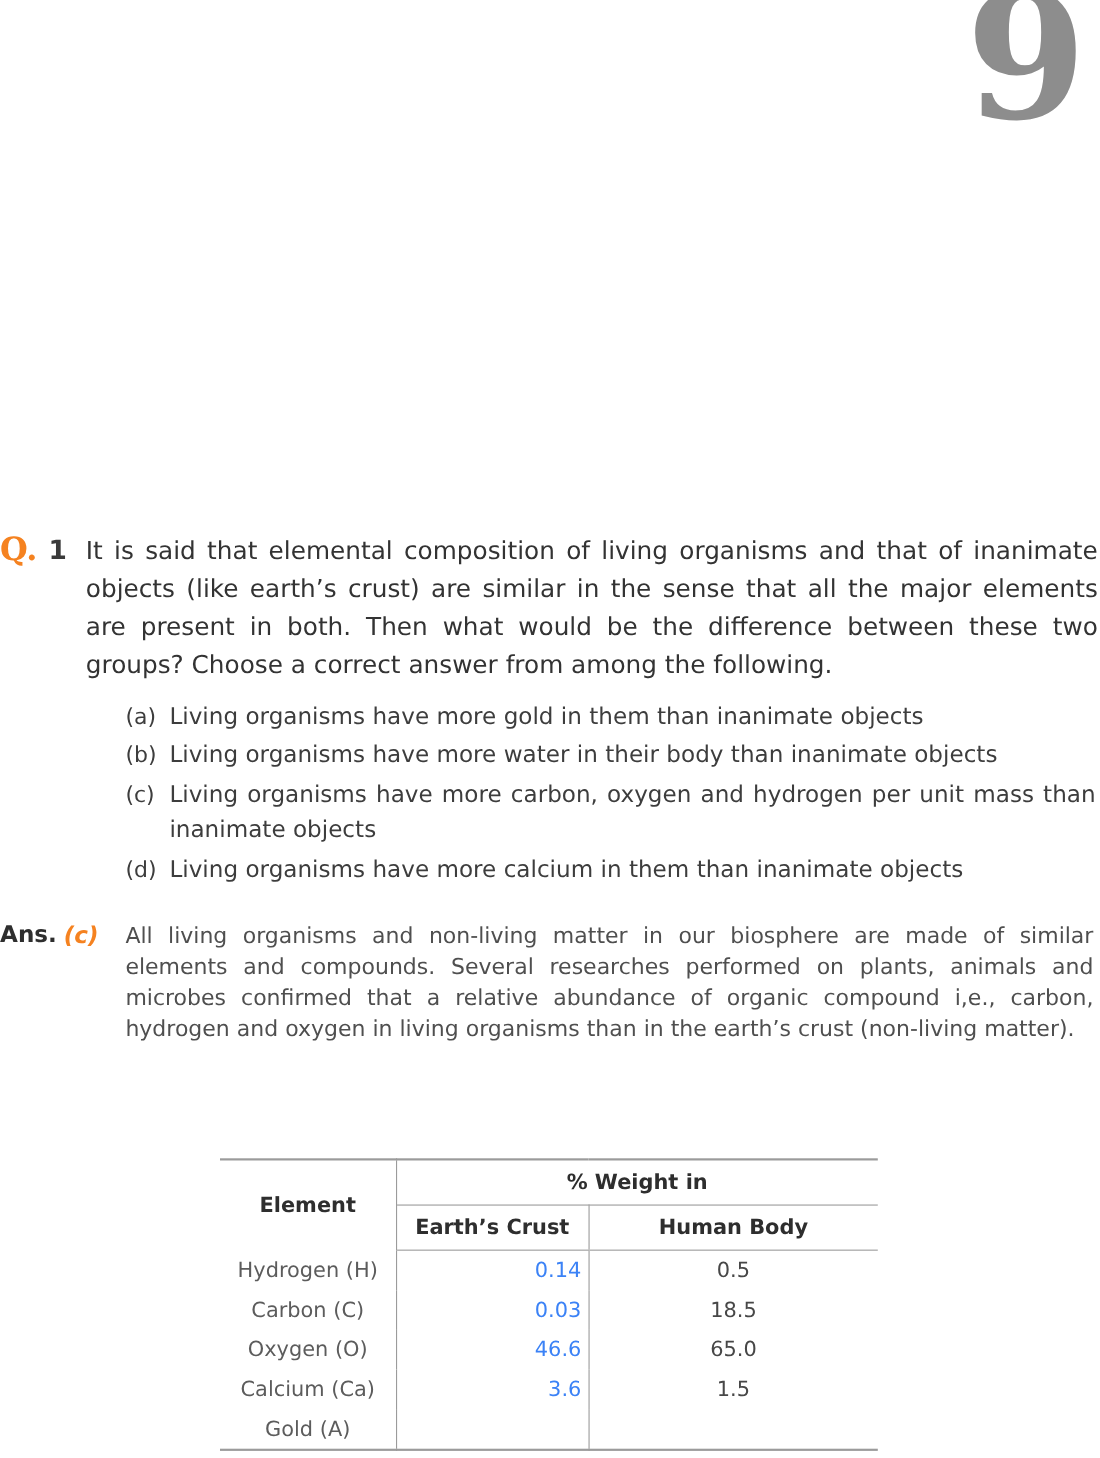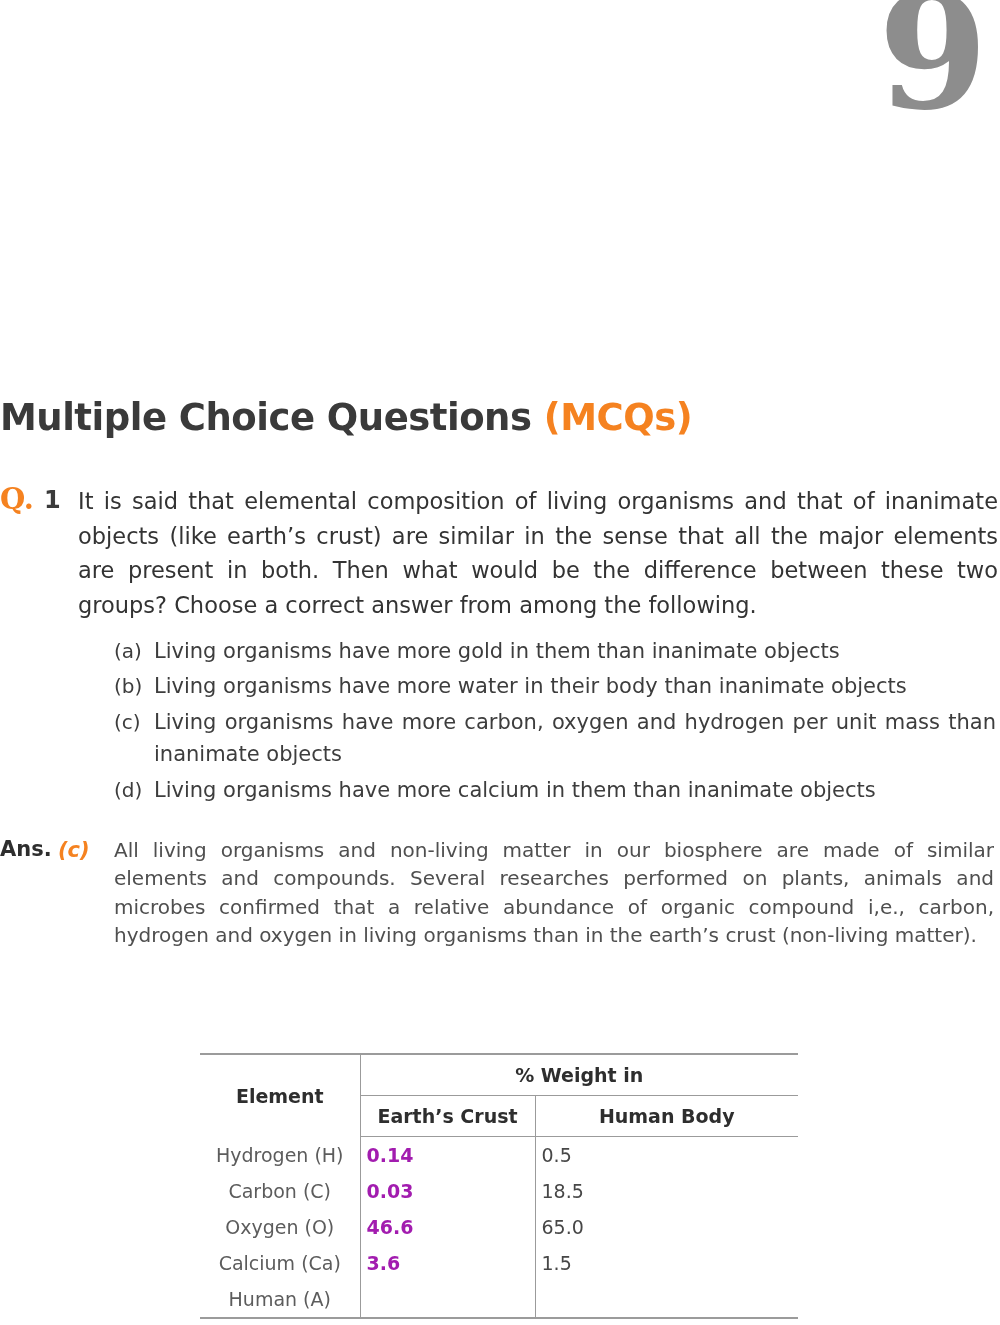--- a/index.html
+++ b/index.html
@@ -166,35 +166,31 @@
   table.elements-table td {
     padding: 7px 6px;
     vertical-align: middle;
   }
   td.td-element {
     text-align: center;
     padding-left: 14px;
     border-right: 1.5px solid #9b9b9b;
     color: #5c5c5c;
   }
-  td.td-crust { text-align: left; color: #a21caf; font-weight: bold; }
-  td.td-body { color: #474747; border-left: 1.5px solid #9b9b9b; }
+  td.td-crust { text-align: right; color: #3b82f6; }
+  td.td-body { text-align: center; color: #474747; border-left: 1.5px solid #9b9b9b; }
 </style>
 </head>
 <body>
 
 <div class="page">
 
   <div class="chapter-number">9</div>
 
 
-  <h2 class="section-heading">
-    <span class="main">Multiple Choice Questions</span>
-    <span class="accent">(MCQs)</span>
-  </h2>
 
   <div class="question-block">
     <div class="q-row">
       <div class="q-label">Q.</div>
       <div class="q-number">1</div>
       <div class="q-text">It is said that elemental composition of living organisms and that of inanimate objects (like earth’s crust) are similar in the sense that all the major elements are present in both. Then what would be the difference between these two groups? Choose a correct answer from among the following.</div>
     </div>
 
     <div class="options">
       <div class="option-row">
@@ -253,21 +249,21 @@
           <td class="td-element">Oxygen (O)</td>
           <td class="td-crust">46.6</td>
           <td class="td-body">65.0</td>
         </tr>
         <tr>
           <td class="td-element">Calcium (Ca)</td>
           <td class="td-crust">3.6</td>
           <td class="td-body">1.5</td>
         </tr>
         <tr>
-          <td class="td-element">Human (A)</td>
+          <td class="td-element">Gold (A)</td>
           <td class="td-crust"></td>
           <td class="td-body"></td>
         </tr>
       </tbody>
     </table>
   </div>
 
 </div>
 
 </body></html>

